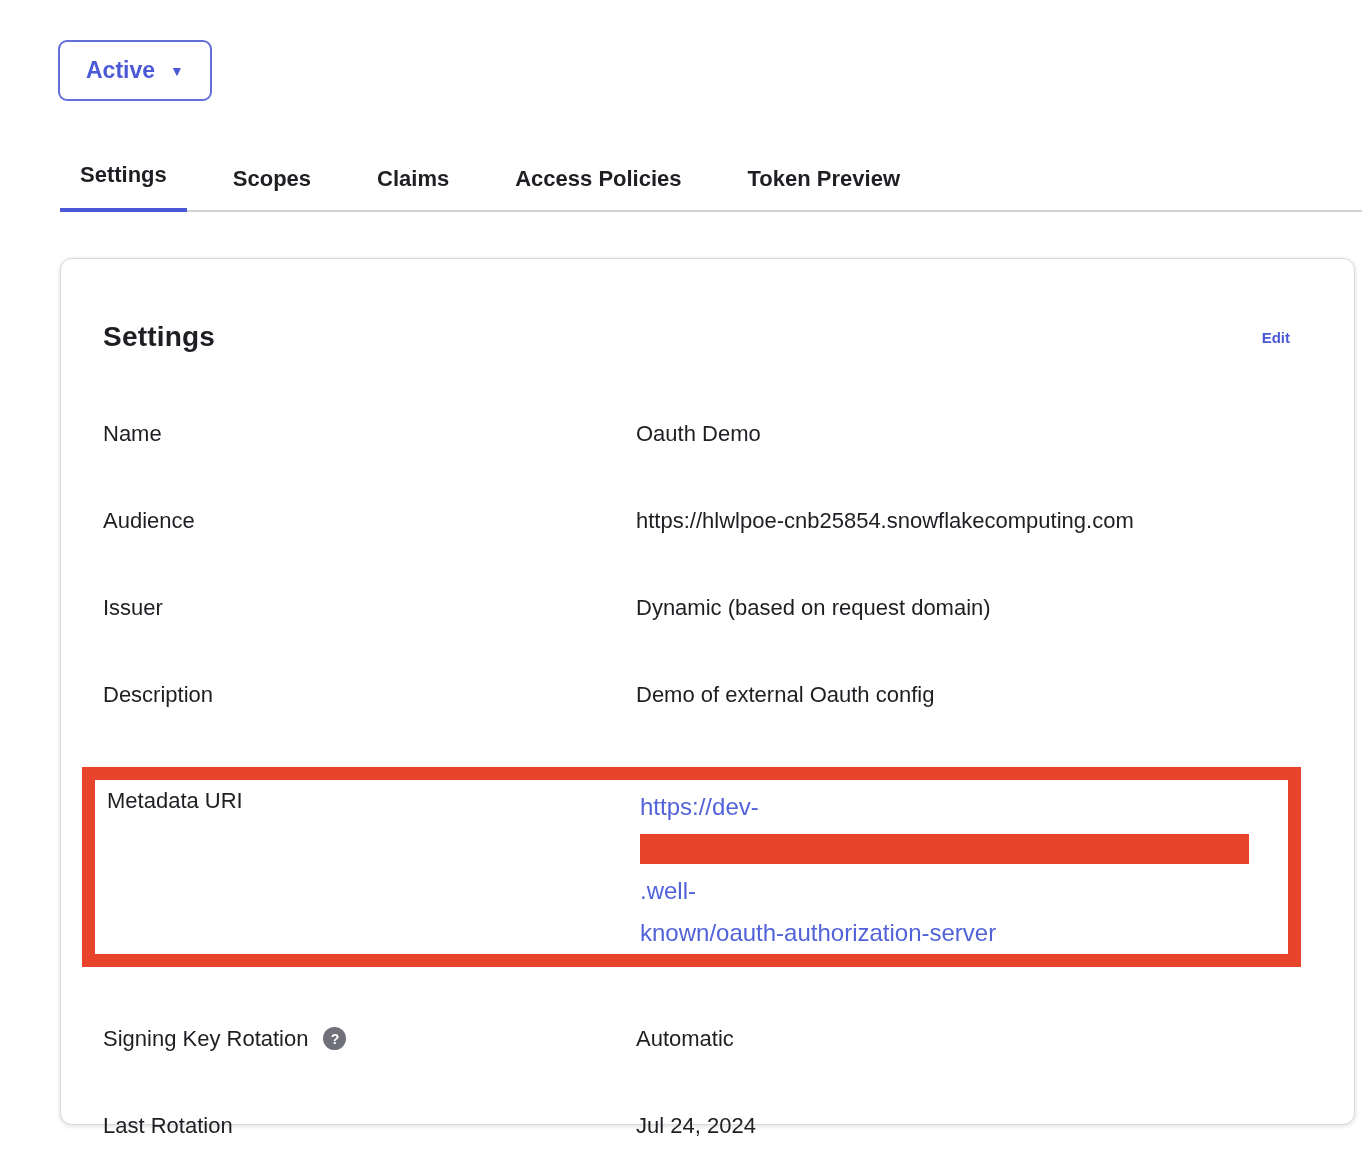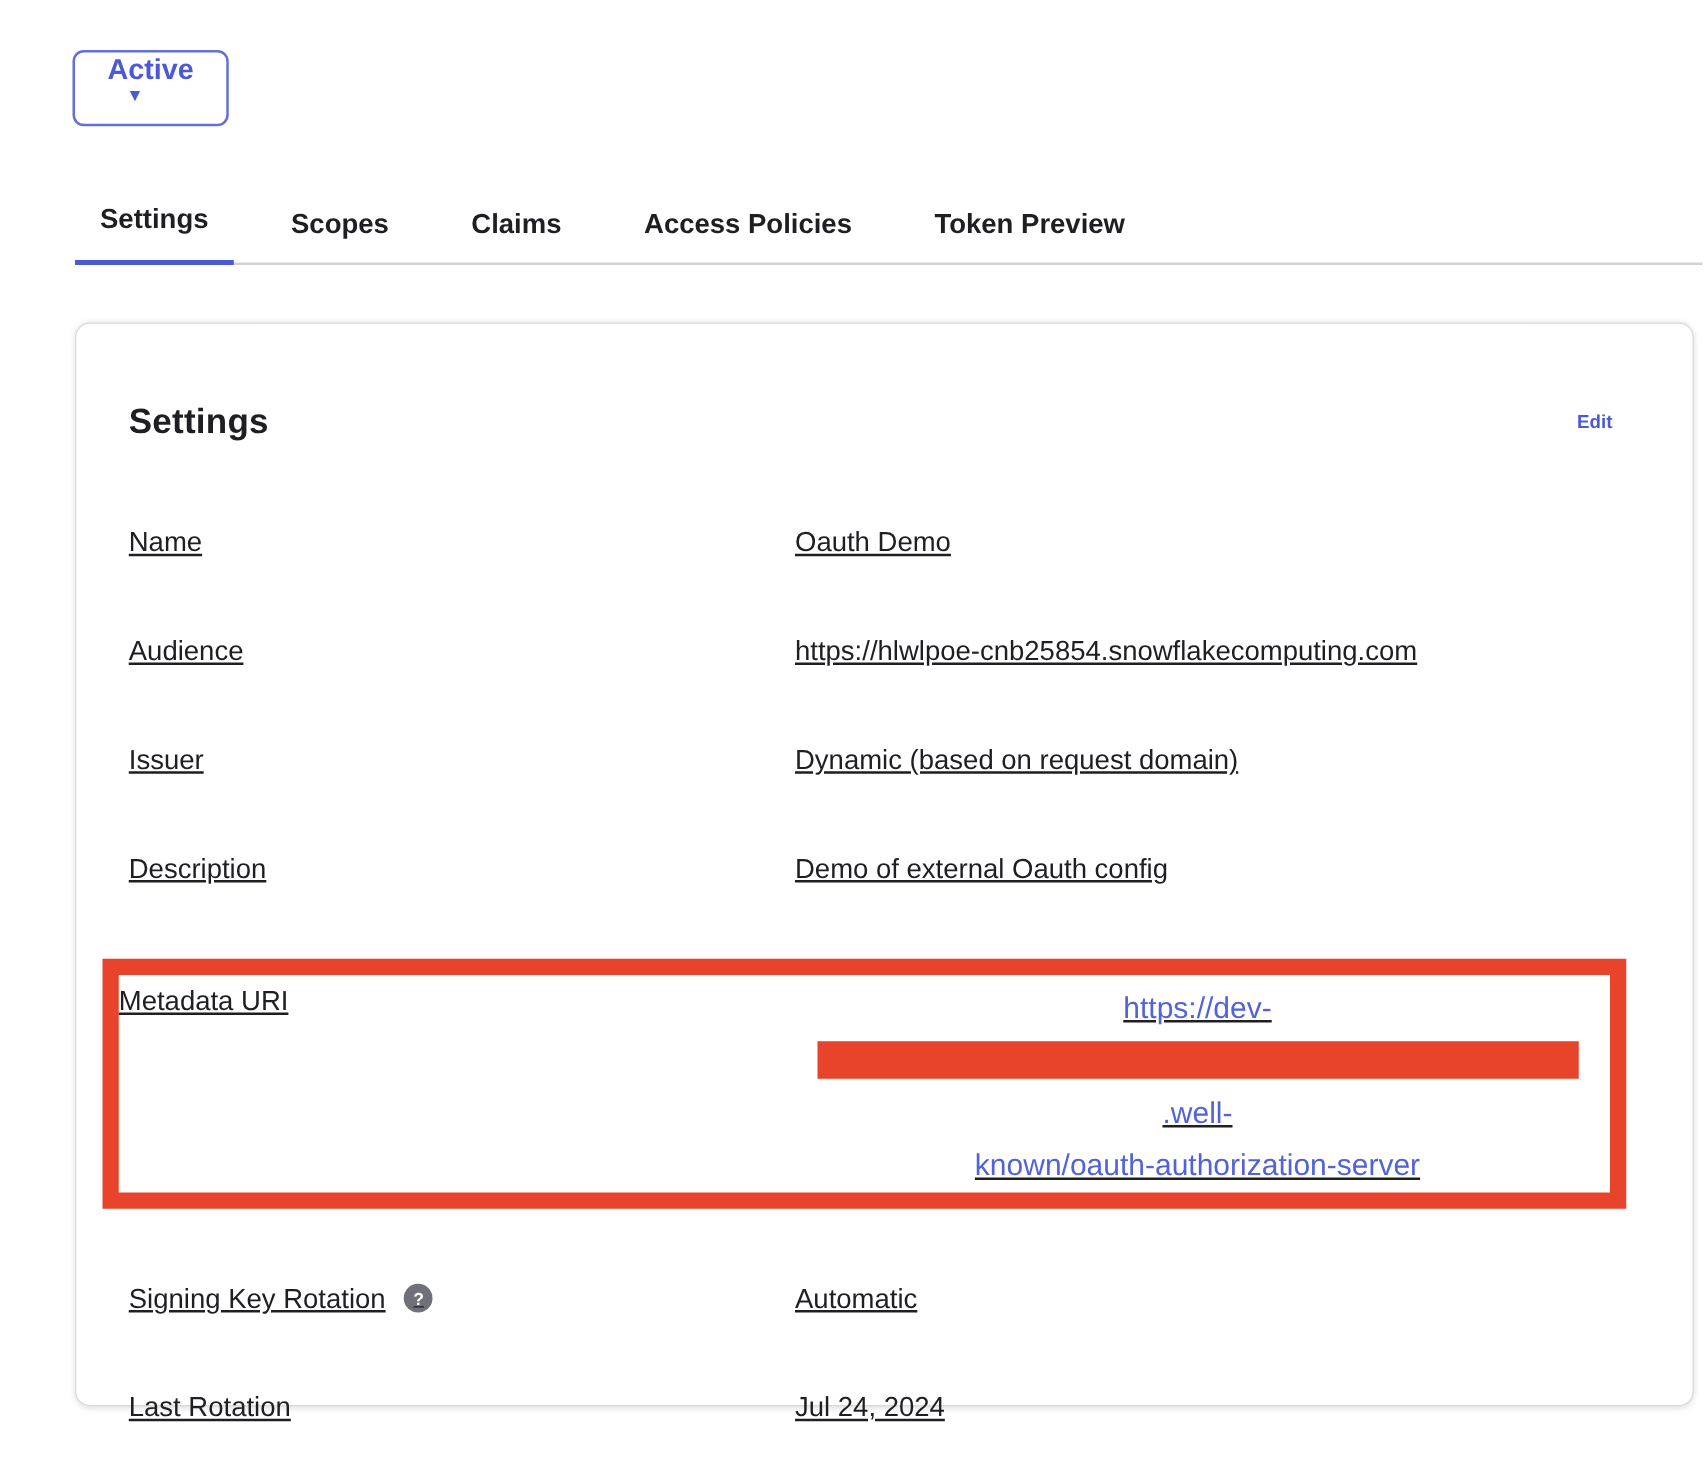--- a/index.html
+++ b/index.html
@@ -17,27 +17,26 @@
     width:1365px;height:1169px;
     font-family:"Liberation Sans","DejaVu Sans",sans-serif;
     color:var(--text);
     overflow:hidden;
   }
 
   
   .status-btn{
     position:absolute;left:58px;top:40px;
     height:61px;
-    display:inline-flex;align-items:flex-start;
+    display:inline-flex;align-items:center;
     padding:0 26px;
     border:2px solid #6470da;border-radius:9px;
     background:#fff;color:var(--accent);
     font-size:23px;font-weight:700;
     cursor:pointer;
-    flex-direction:column;
   }
   .status-btn .caret{margin-left:15px;font-size:14px;line-height:1;}
 
   
   .tabs{
     position:absolute;left:60px;top:154px;
     width:1302px;
     display:flex;align-items:flex-end;
     border-bottom:2px solid var(--grayline);
   }
@@ -63,39 +62,38 @@
     display:flex;justify-content:space-between;align-items:center;
     margin-bottom:66px;
     padding-right:22px;
   }
   .card-title{font-size:28px;font-weight:700;letter-spacing:.2px;}
   .edit-link{font-size:15px;font-weight:700;color:var(--accent);text-decoration:none;cursor:pointer;}
 
   .row{
     display:grid;grid-template-columns:501px 1fr;
     margin-bottom:57px;
-    font-size:22px;line-height:30px;text-decoration:underline;
+    font-size:22px;line-height:30px;
   }
   .row .label{display:flex;align-items:flex-start;color:var(--text);}
   .row .value{color:var(--text);margin-left:32px;}
 
   .help-icon{
     display:inline-flex;align-items:center;justify-content:center;
     width:23px;height:23px;margin-left:15px;margin-top:3px;
     border-radius:50%;background:#70707a;color:#fff;
     font-size:14px;font-weight:700;cursor:pointer;flex:0 0 auto;
   }
 
   
   .annotated{
     margin-left:-21px;margin-right:11px;
     margin-top:16px;margin-bottom:57px;
     border:13px solid var(--red);
-    padding:6px 0 0 0;
-    text-align:center;
+    padding:6px 0 0 12px;
   }
   .annotated .uri{
     font-size:24px;line-height:42px;color:var(--link);
   }
   .annotated .uri a{color:var(--link);text-decoration:none;cursor:pointer;}
   .redaction-bar{
     display:inline-block;
     width:609px;height:30px;
     background:var(--red);
     vertical-align:-7px;

